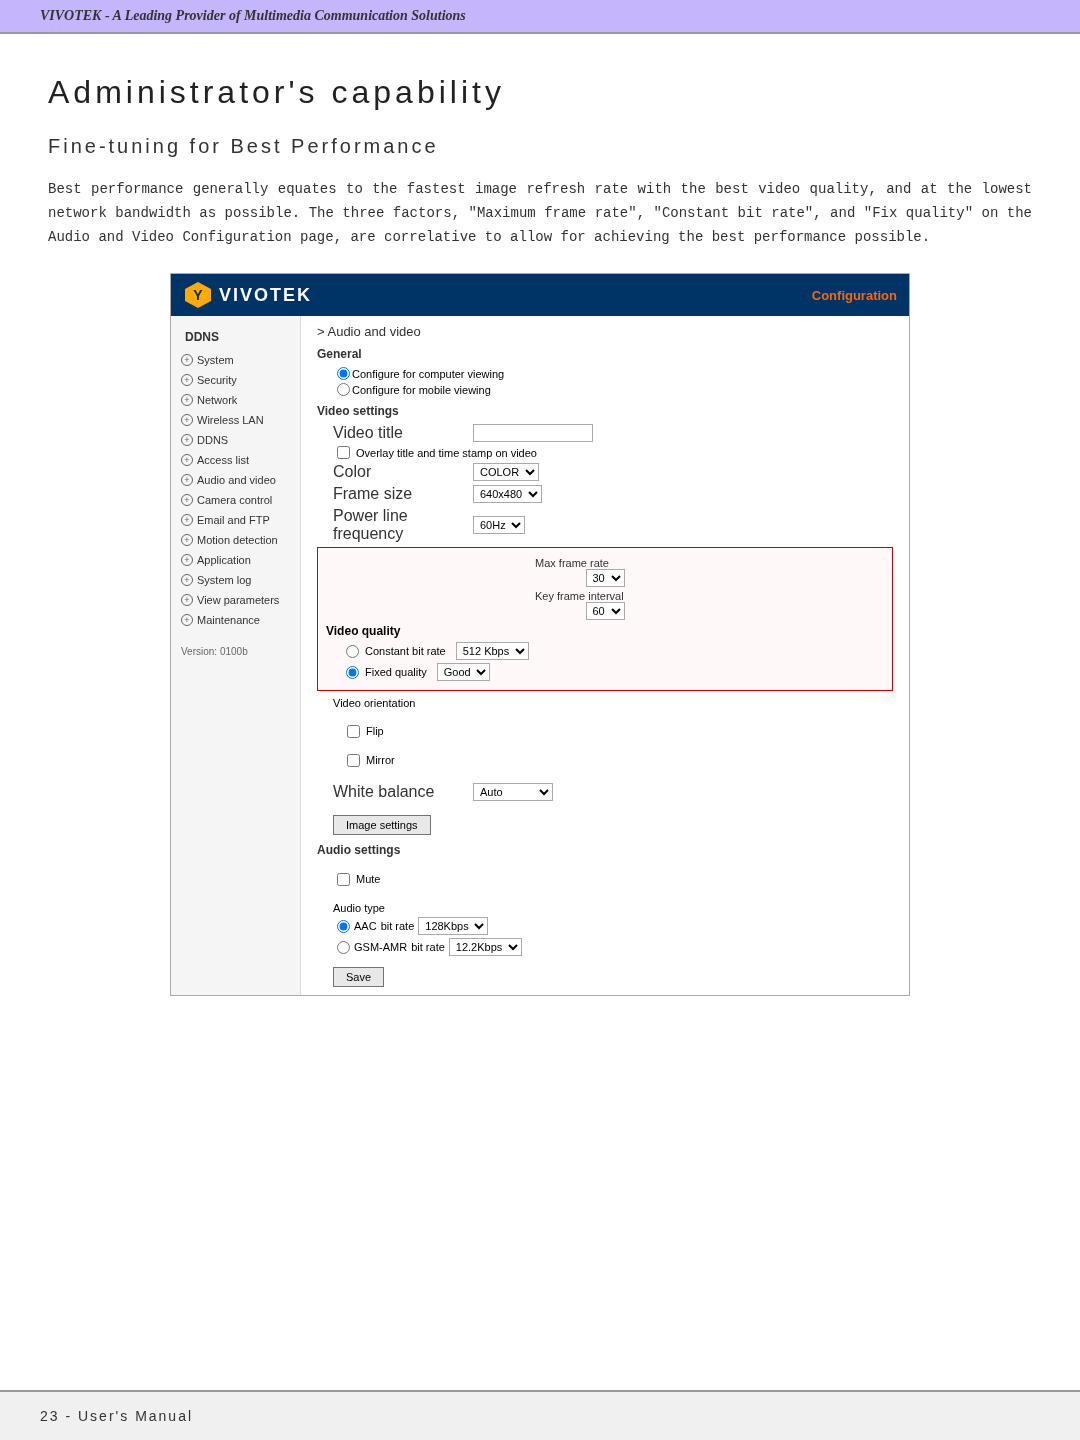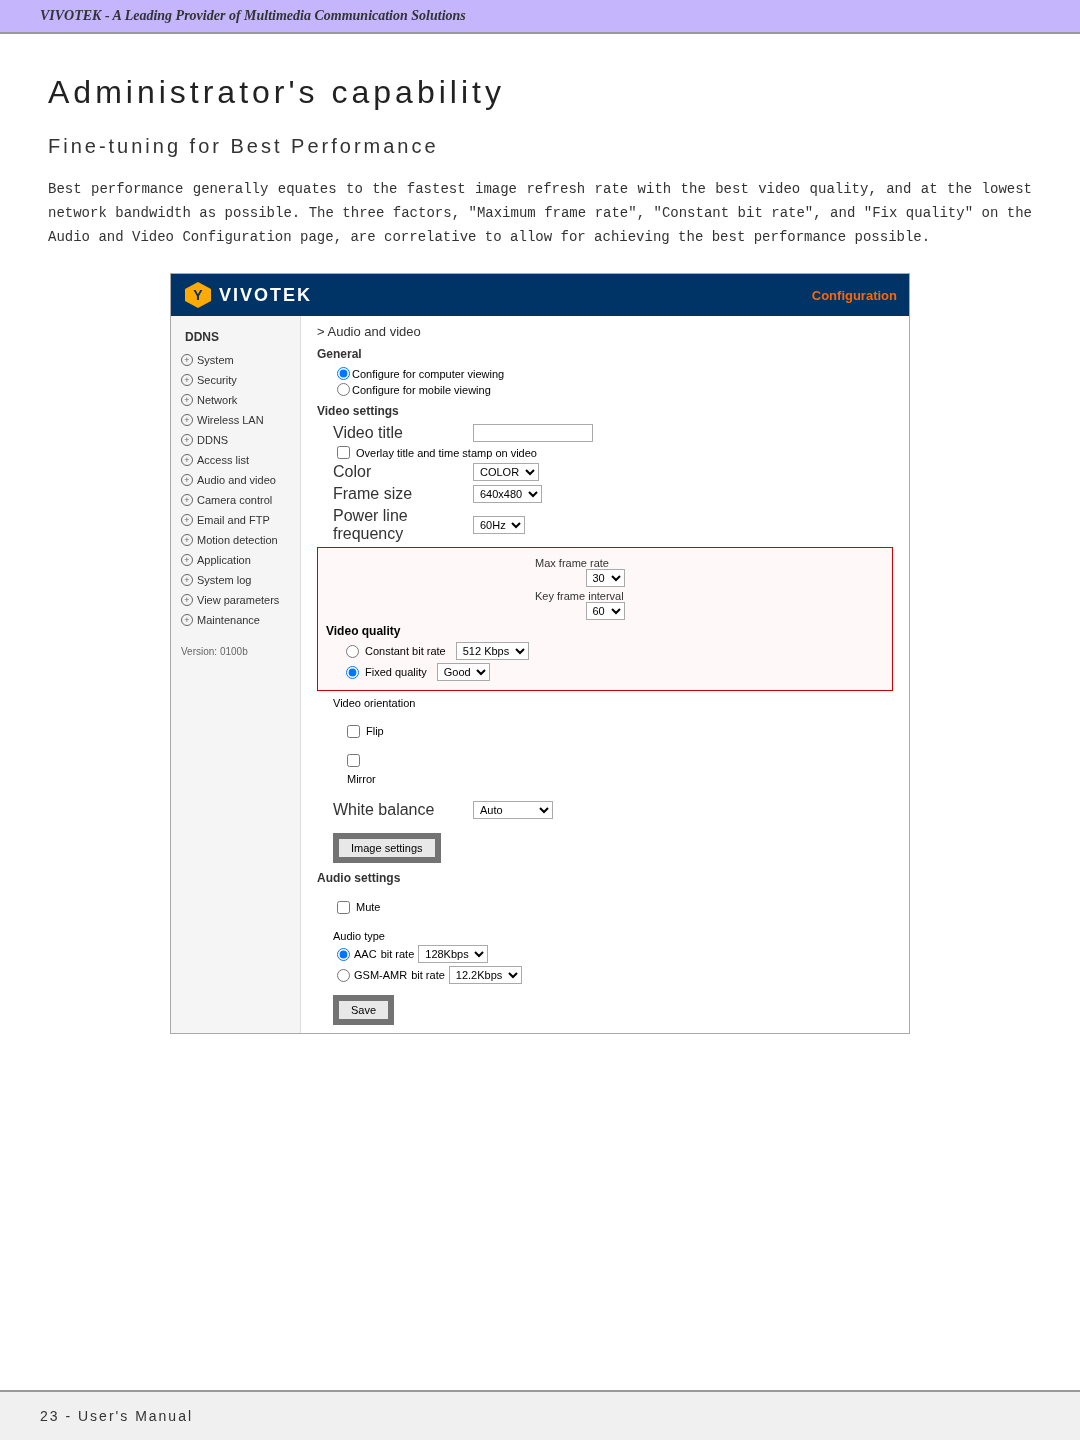--- a/index.html
+++ b/index.html
@@ -234,21 +234,21 @@
     }
 
     .radio-with-select {
       display: flex;
       align-items: center;
       gap: 6px;
       font-size: 11px;
     }
 
     .save-btn {
-      border: 6px solid #737373;
+      border: 1px solid #737373;
       background: #e8e8e8;
       padding: 3px 12px;
       font-size: 11px;
       cursor: pointer;
       margin-top: 8px;
       margin-left: 16px;
     }
 
     
     .bottom-footer {
@@ -465,21 +465,21 @@
         </div>
         
 
         
         <div style="font-size:11px; padding-left:16px; margin-top:6px; margin-bottom:2px;">Video orientation</div>
 
         <div class="checkbox-group" style="padding-left:30px;">
           <input type="checkbox" style="">
           <span>Flip</span>
         </div>
-        <div class="checkbox-group" style="padding-left:30px;flex-direction:column;">
+        <div class="checkbox-group" style="padding-left:30px;">
           <input type="checkbox" style="">
           <span>Mirror</span>
         </div>
 
         
         <div class="form-group">
           <span class="form-label">White balance</span>
           <select class="form-control-select" style="width:80px;">
             <option value="Auto">Auto</option>
           </select>

